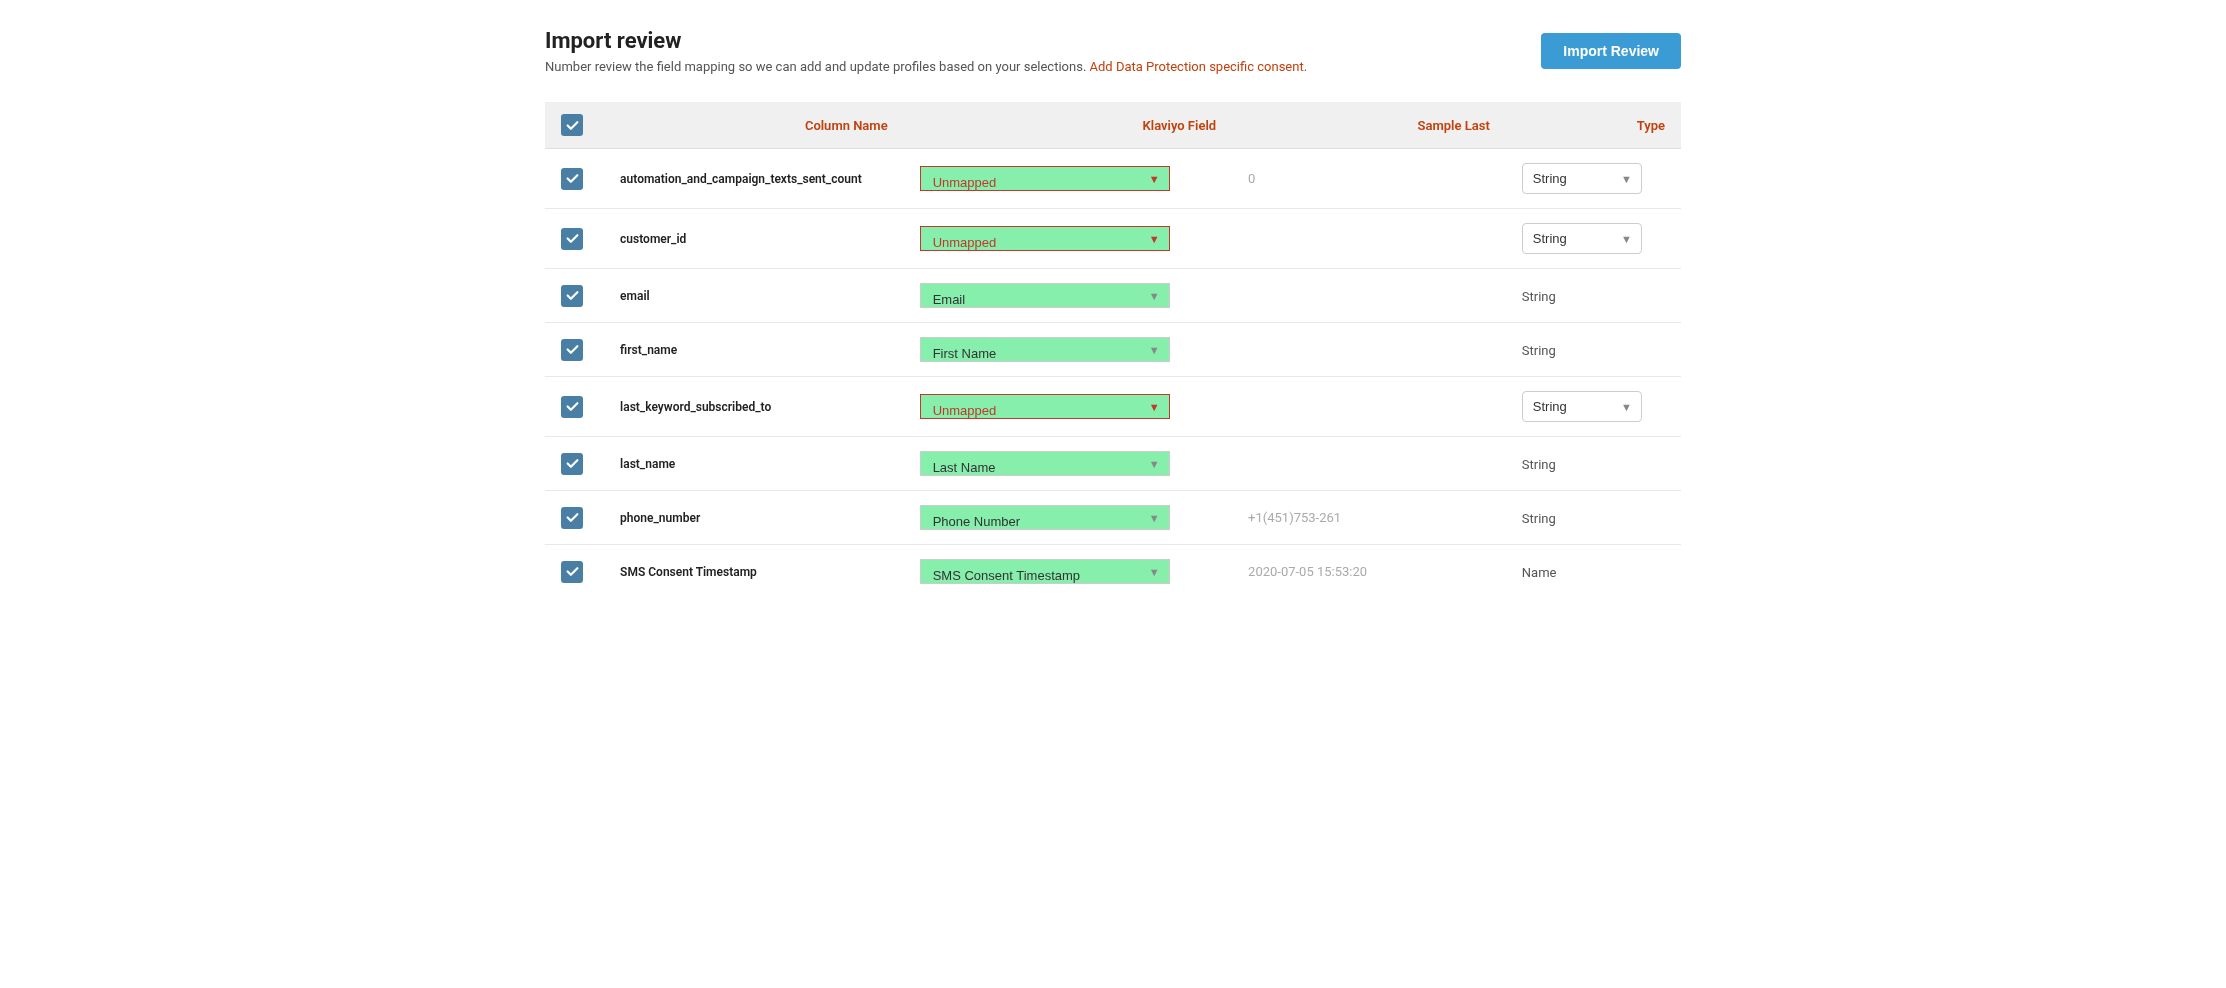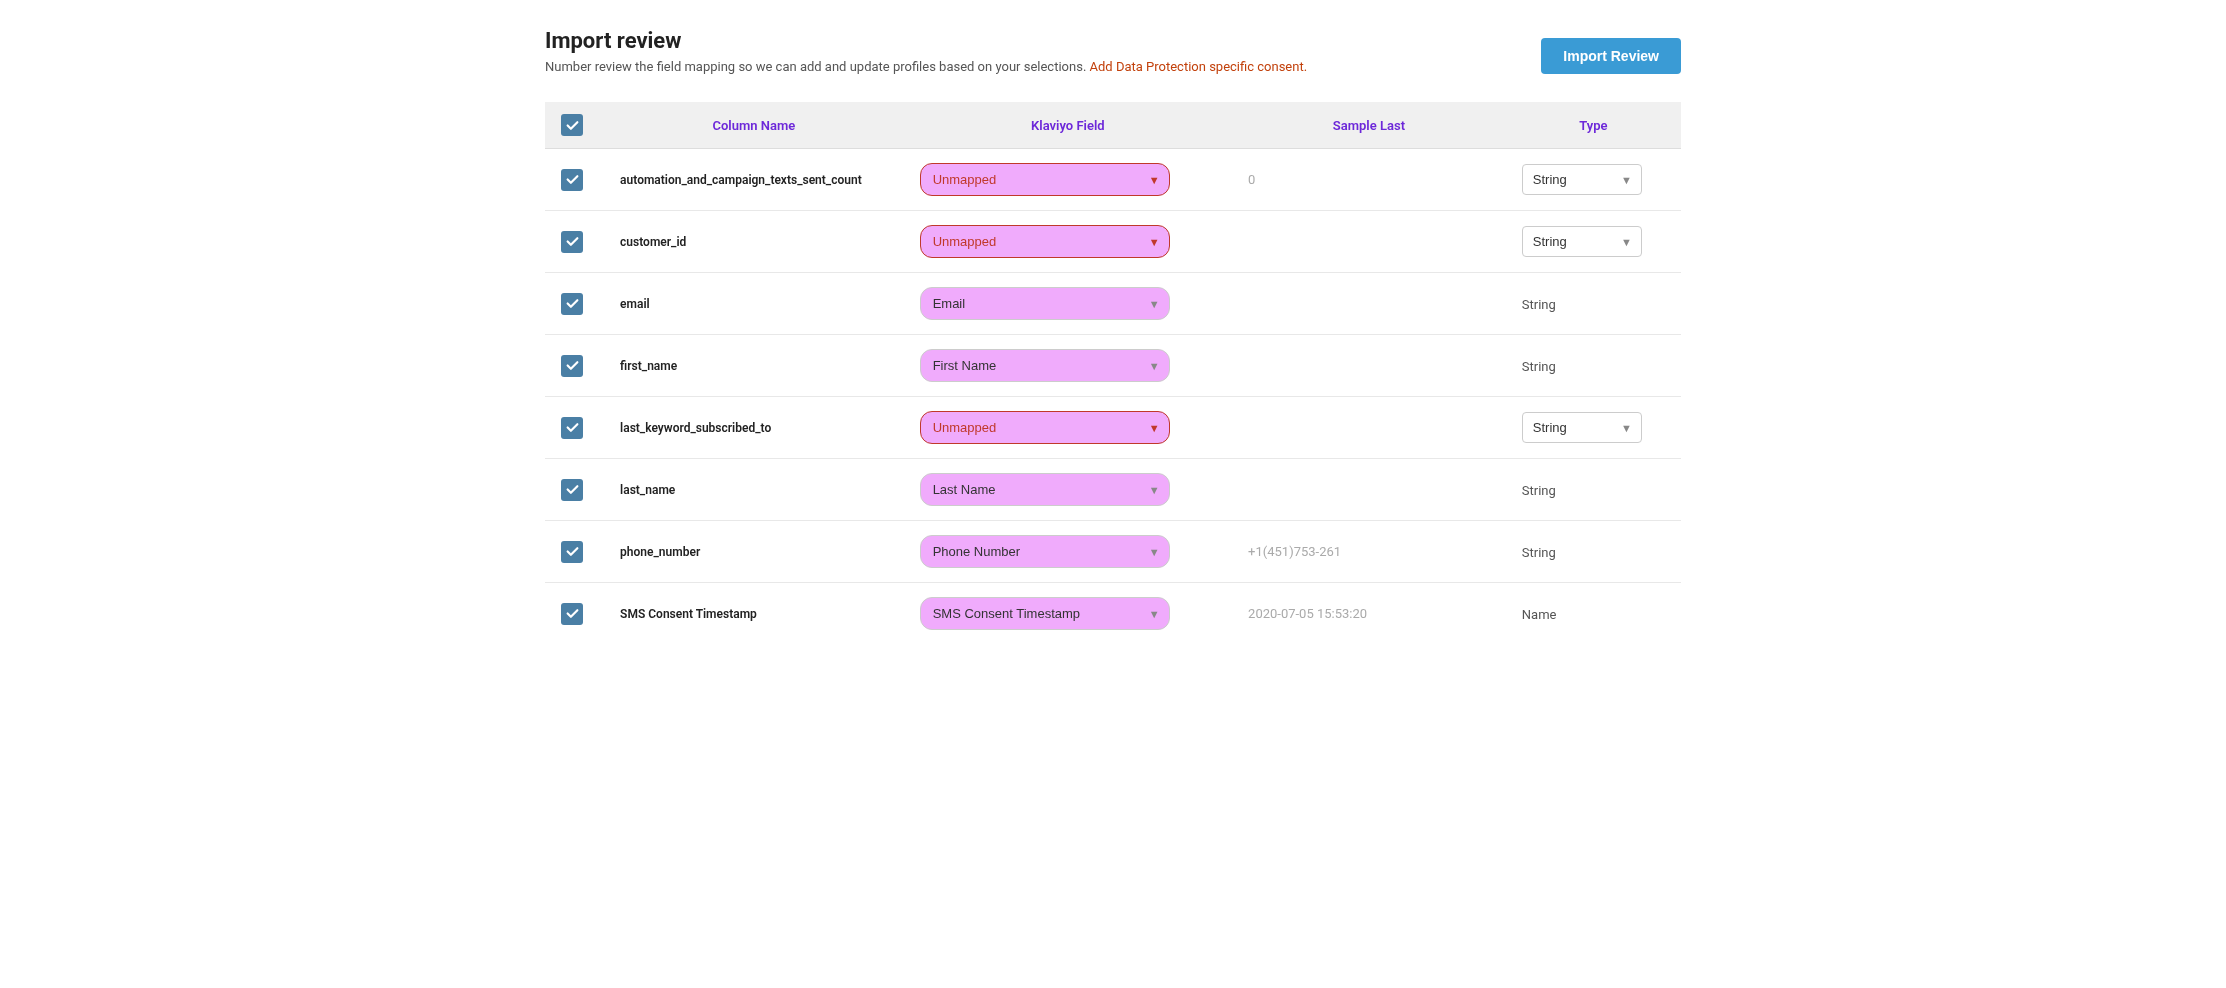--- a/index.html
+++ b/index.html
@@ -10,21 +10,21 @@
       font-size: 14px;
     }
     .page {
       padding: 28px 32px;
       max-width: 1200px;
       margin: 0 auto;
     }
     .header {
       display: flex;
       justify-content: space-between;
-      align-items: flex-end;
+      align-items: center;
       margin-bottom: 28px;
     }
     .header-left h1 {
       font-size: 22px;
       font-weight: 700;
       color: #222;
       margin-bottom: 6px;
     }
     .header-left p {
       font-size: 13px;
@@ -49,24 +49,24 @@
     
     table {
       width: 100%;
       border-collapse: collapse;
     }
     thead tr {
       background: #f0f0f0;
     }
     thead th {
       padding: 12px 16px;
-      text-align: center;
+      text-align: right;
       font-weight: 600;
       font-size: 13px;
-      color: #6d28d9;
+      color: #c2410c;
       border-bottom: 1px solid #ddd;
     }
     tbody tr {
       border-bottom: 1px solid #e8e8e8;
     }
     tbody tr:last-child { border-bottom: none; }
     tbody td {
       padding: 14px 16px;
       vertical-align: middle;
     }
@@ -95,24 +95,24 @@
 
     
     .klaviyo-field-cell { min-width: 280px; }
     .select-wrapper {
       position: relative;
       display: inline-block;
       width: 250px;
     }
     .select-wrapper select {
       width: 100%;
-      padding: 8px 32px 8px 12px;
+      padding: 8px 32px 0 12px;
       border: 1px solid #ccc;
-      border-radius: 12px;
-      background: #f0abfc;
+      border-radius: 0;
+      background: #86efac;
       font-size: 13px;
       color: #333;
       appearance: none;
       cursor: pointer;
       outline: none;
     }
     .select-wrapper.unmapped select {
       border-color: #c0392b;
       color: #c0392b;
     }

